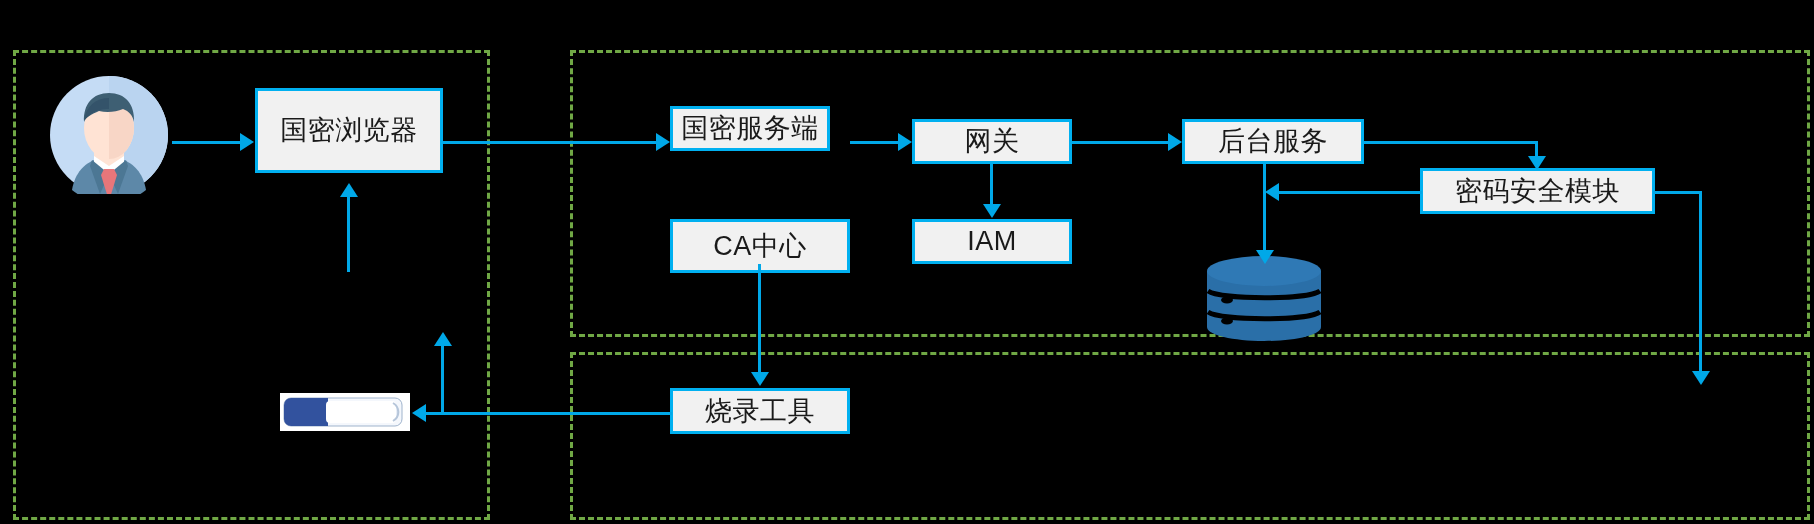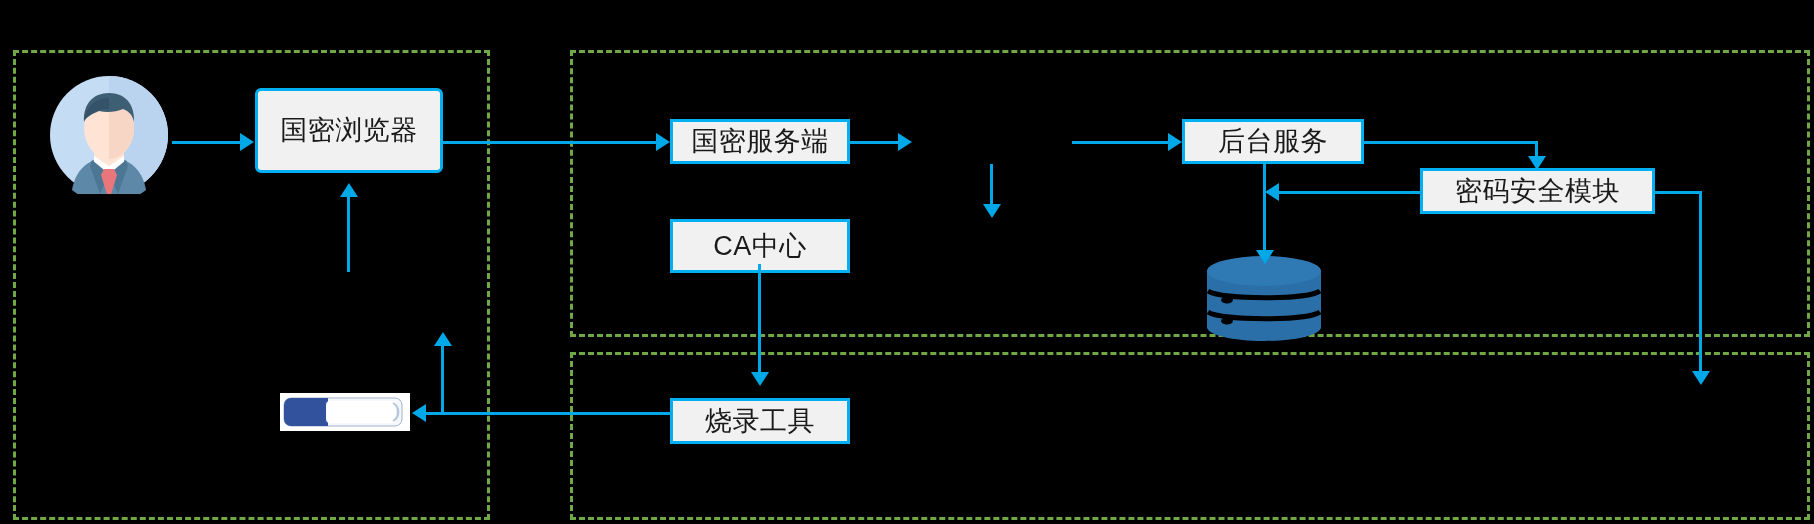--- a/index.html
+++ b/index.html
@@ -134,34 +134,36 @@
     <svg viewBox="0 0 118 88" width="118" height="88" aria-hidden="true">
       <path d="M2 16v56c0 8 26 14 57 14s57-6 57-14V16z" fill="#2a6fa8"></path>
       <ellipse cx="59" cy="16" rx="57" ry="15" fill="#2f79b5"></ellipse>
       <path d="M3 36c14 9 100 9 112 0" fill="none" stroke="#000" stroke-width="5"></path>
       <path d="M3 57c14 9 100 9 112 0" fill="none" stroke="#000" stroke-width="5"></path>
       <ellipse cx="22" cy="45" rx="6" ry="3.5" fill="#000"></ellipse>
       <ellipse cx="22" cy="66" rx="6" ry="3.5" fill="#000"></ellipse>
     </svg>
   </div>
 
-  <div class="node" style="left:255px; top:88px; width:188px; height:85px;border-radius:6px;">国密浏览器</div>
-
-
-  <div class="node" style="left:670px; top:119px; width:180px; height:45px;">国密服务端</div>
-
-
+  <div class="node" style="left:255px; top:88px; width:188px; height:85px;">国密浏览器</div>
+
+
+  <div class="node" style="left:670px; top:106px; width:160px; height:45px;">国密服务端</div>
+
+  <div class="node" style="left:912px; top:119px; width:160px; height:45px;">网关</div>
+
+  <div class="node" style="left:912px; top:219px; width:160px; height:45px;">IAM</div>
 
   <div class="node" style="left:670px; top:219px; width:180px; height:54px;">CA中心</div>
 
   <div class="node" style="left:1182px; top:119px; width:182px; height:45px;">后台服务</div>
 
   <div class="node" style="left:1420px; top:168px; width:235px; height:46px;">密码安全模块</div>
 
-  <div class="node" style="left:670px; top:398px; width:180px; height:46px;">烧录工具</div>
+  <div class="node" style="left:670px; top:388px; width:180px; height:46px;">烧录工具</div>
 
 
   <div class="edge h" style="left:172px; top:141px; width:70px;"></div>
   <div class="arrow right" style="left:240px; top:133px;"></div>
 
   <div class="edge v" style="left:347px; top:196px; height:76px;"></div>
   <div class="arrow up" style="left:340px; top:183px;"></div>
 
   <div class="edge v" style="left:441px; top:345px; height:70px;"></div>
   <div class="edge v" style="left:441px; top:345px; height:0px;"></div>

